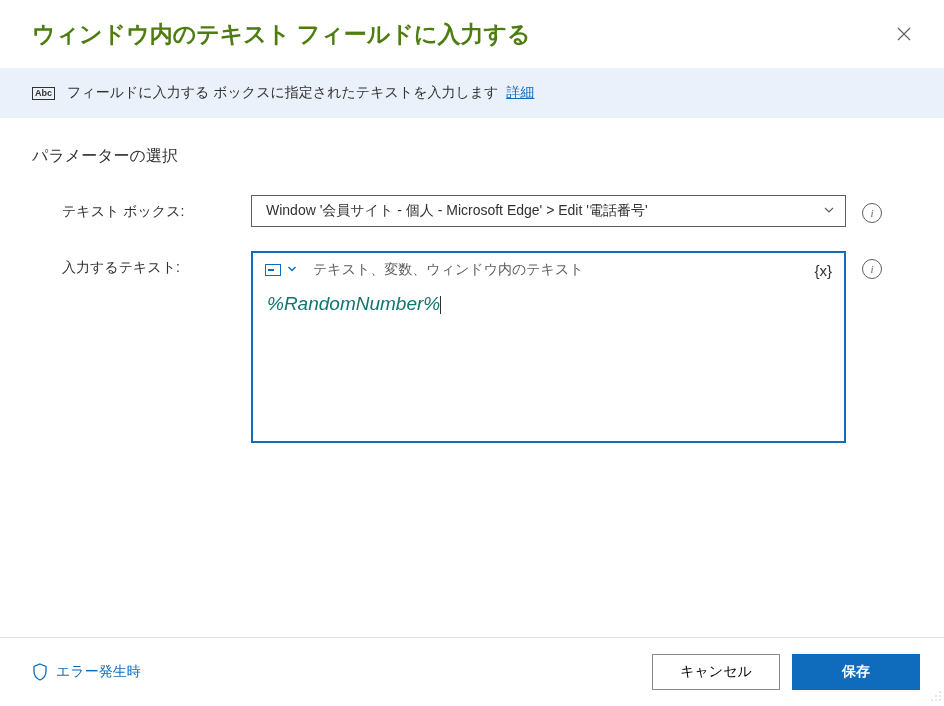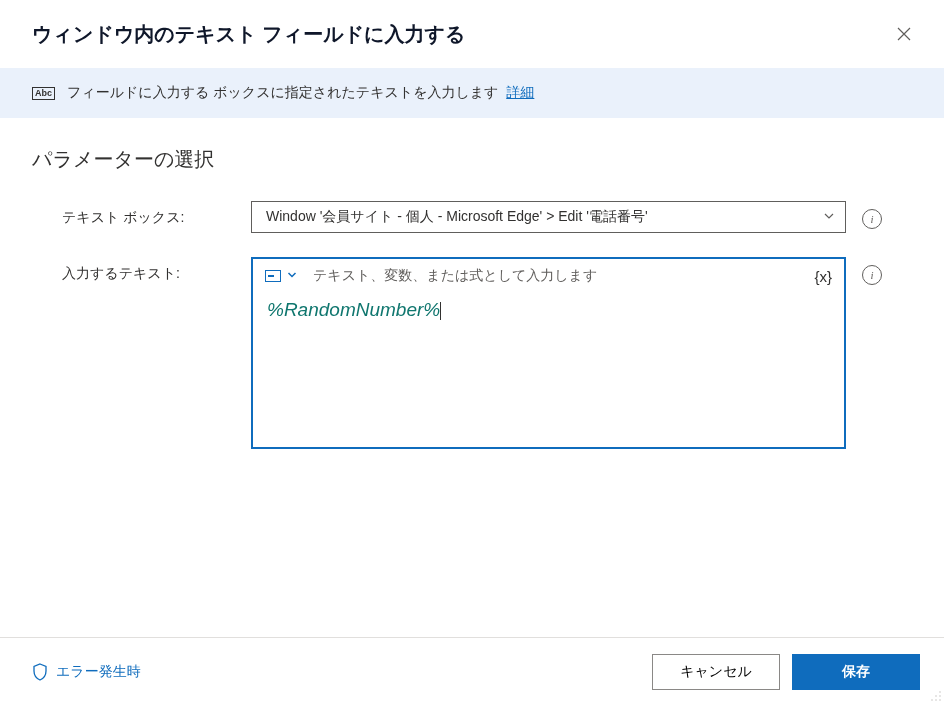--- a/index.html
+++ b/index.html
@@ -17,23 +17,23 @@
       position: relative;
       overflow: hidden;
     }
     .header {
       display: flex;
       align-items: center;
       justify-content: space-between;
       padding: 18px 24px 18px 32px;
     }
     .title {
-      font-size: 20px;
+      font-size: 23px;
       font-weight: 600;
-      color: #0f172a;
+      color: #4d7c0f;
     }
     .close-btn {
       cursor: pointer;
       width: 32px;
       height: 32px;
       display: flex;
       align-items: center;
       justify-content: center;
       font-size: 16px;
       color: #605e5c;
@@ -58,21 +58,21 @@
     .info-link {
       color: #0f6cbd;
       text-decoration: underline;
       cursor: pointer;
       margin-left: 4px;
     }
     .content {
       padding: 28px 32px 0 32px;
     }
     .section-title {
-      font-size: 20px;
+      font-size: 16px;
       color: #323130;
       margin-bottom: 28px;
     }
     .collapsible-header {
       display: flex;
       align-items: center;
       gap: 10px;
       cursor: pointer;
       margin-bottom: 24px;
     }
@@ -306,21 +306,21 @@
         <div class="editor-toolbar">
           <div class="toolbar-left">
             <span style="display:flex;align-items:center;gap:6px;">
               <span class="text-mode-icon"></span>
               <span class="toolbar-chevron">
                 <svg width="10" height="10" viewBox="0 0 10 10">
                     <path d="M1.5 3 L5 6.5 L8.5 3" stroke="#0f6cbd" stroke-width="1.5" fill="none"></path>
                   </svg>
               </span>
             </span>
-            <span class="placeholder-text">テキスト、変数、または式として入力します</span>
+            <span class="placeholder-text">テキスト、変数、ウィンドウ内のテキスト</span>
           </div>
           <span class="var-icon">{x}</span>
         </div>
         <div class="editor-content">
           <span>%RandomNumber%</span><span class="cursor-line"></span>
         </div>
       </div>
       <div class="info-icon">i</div>
     </div>
   </div>

